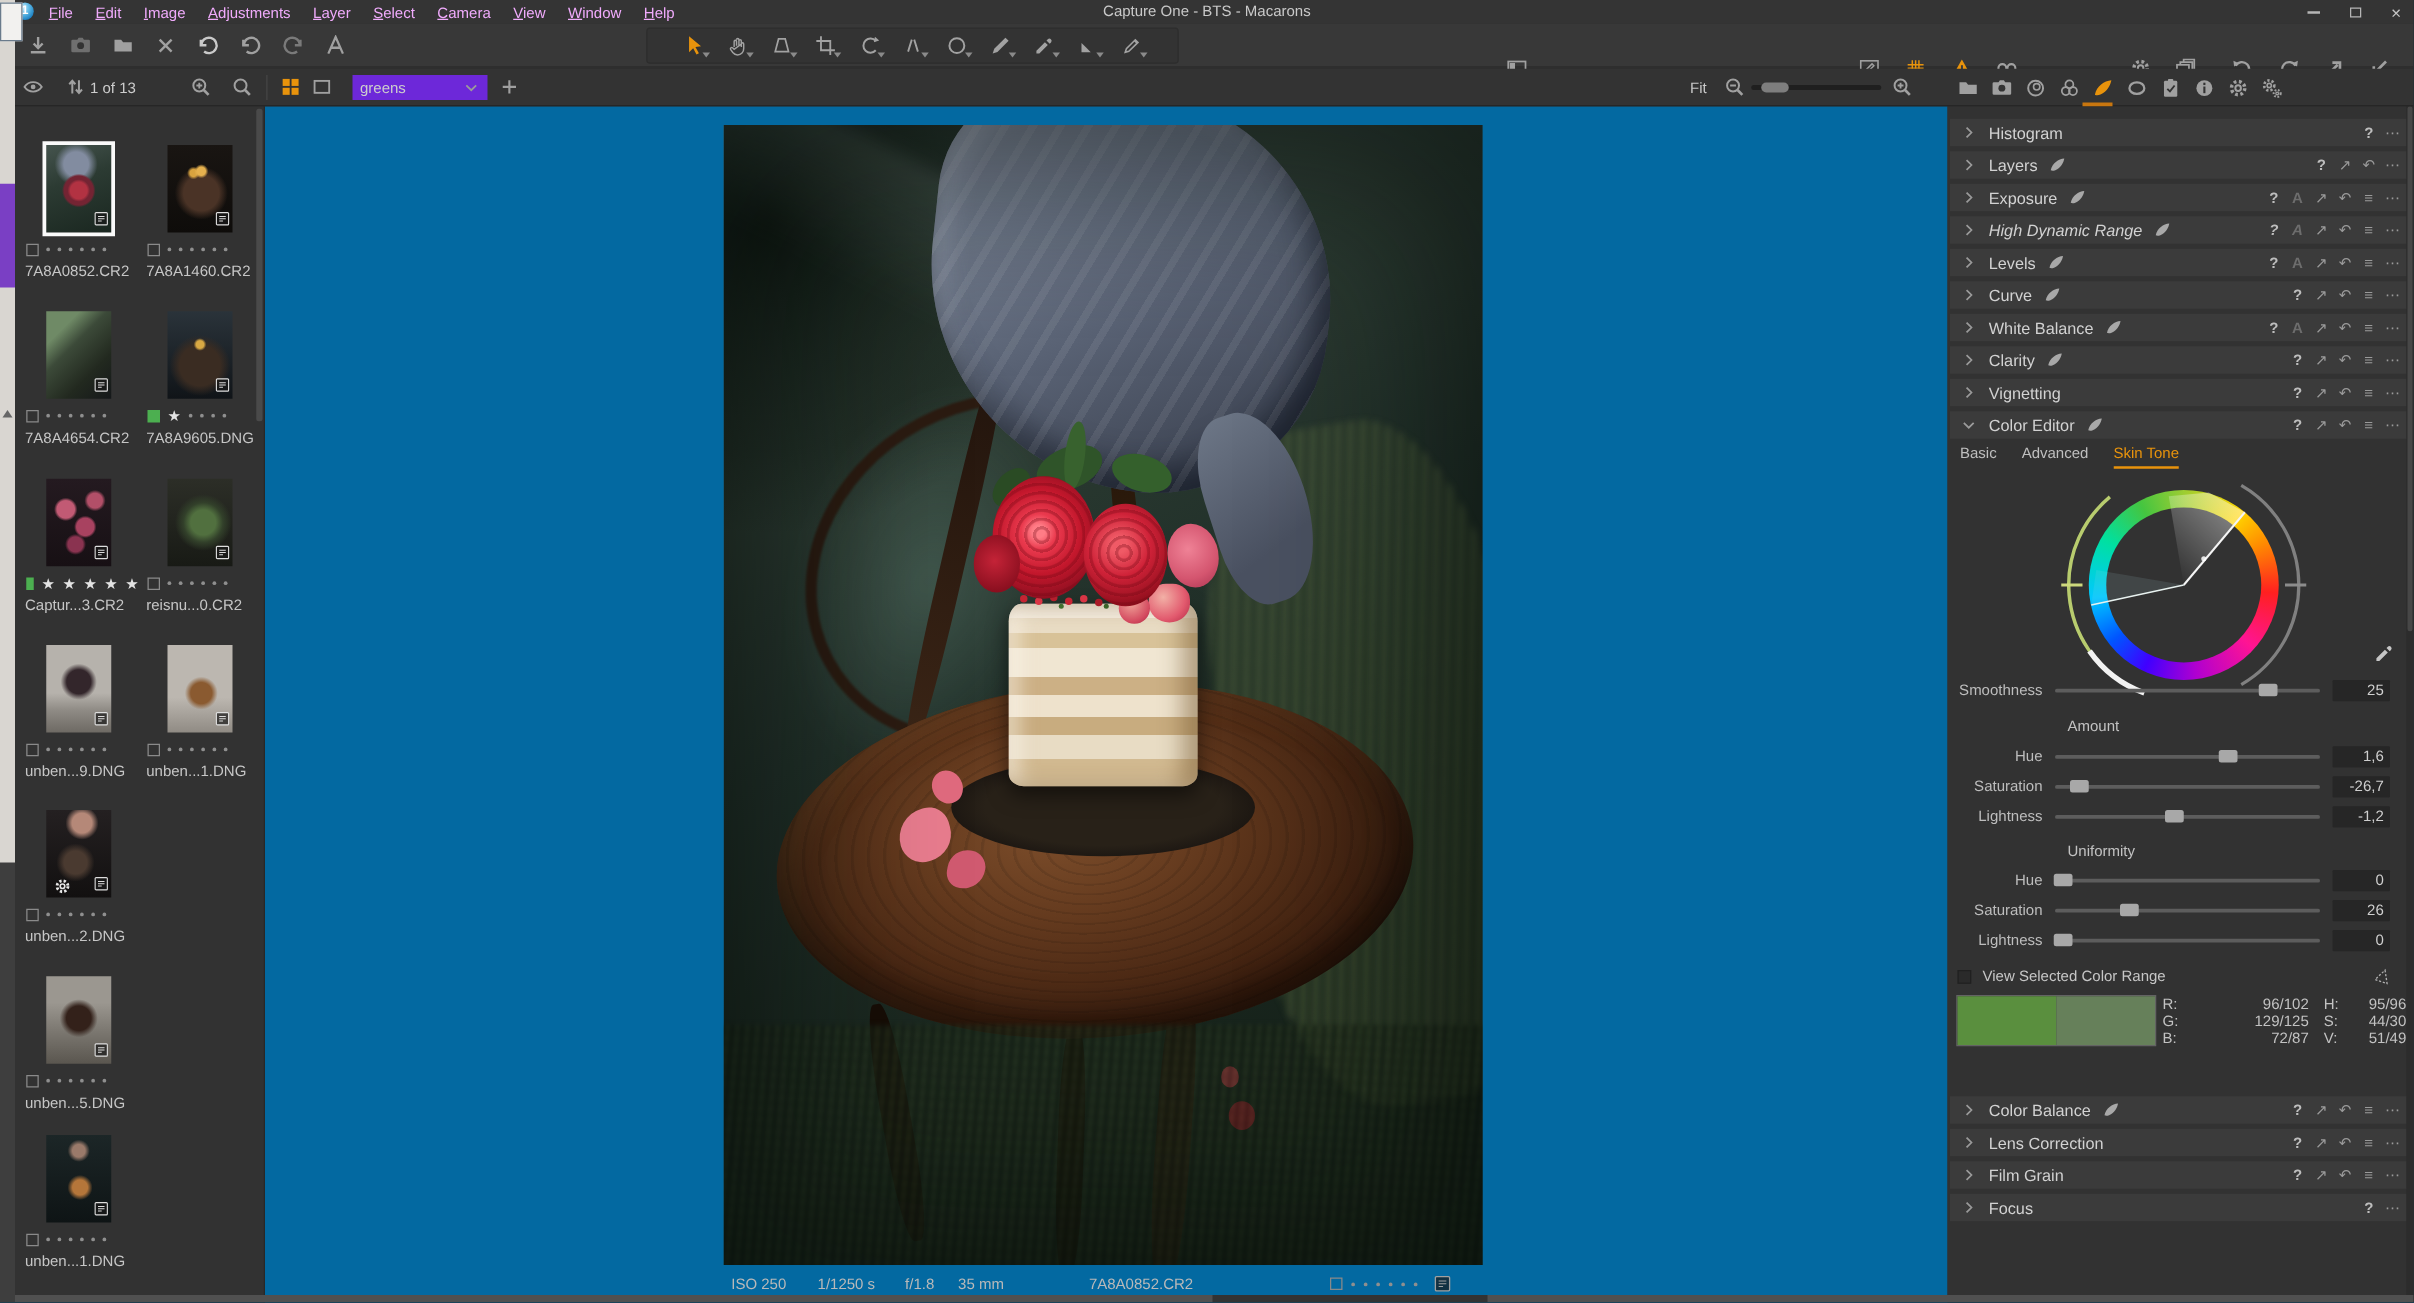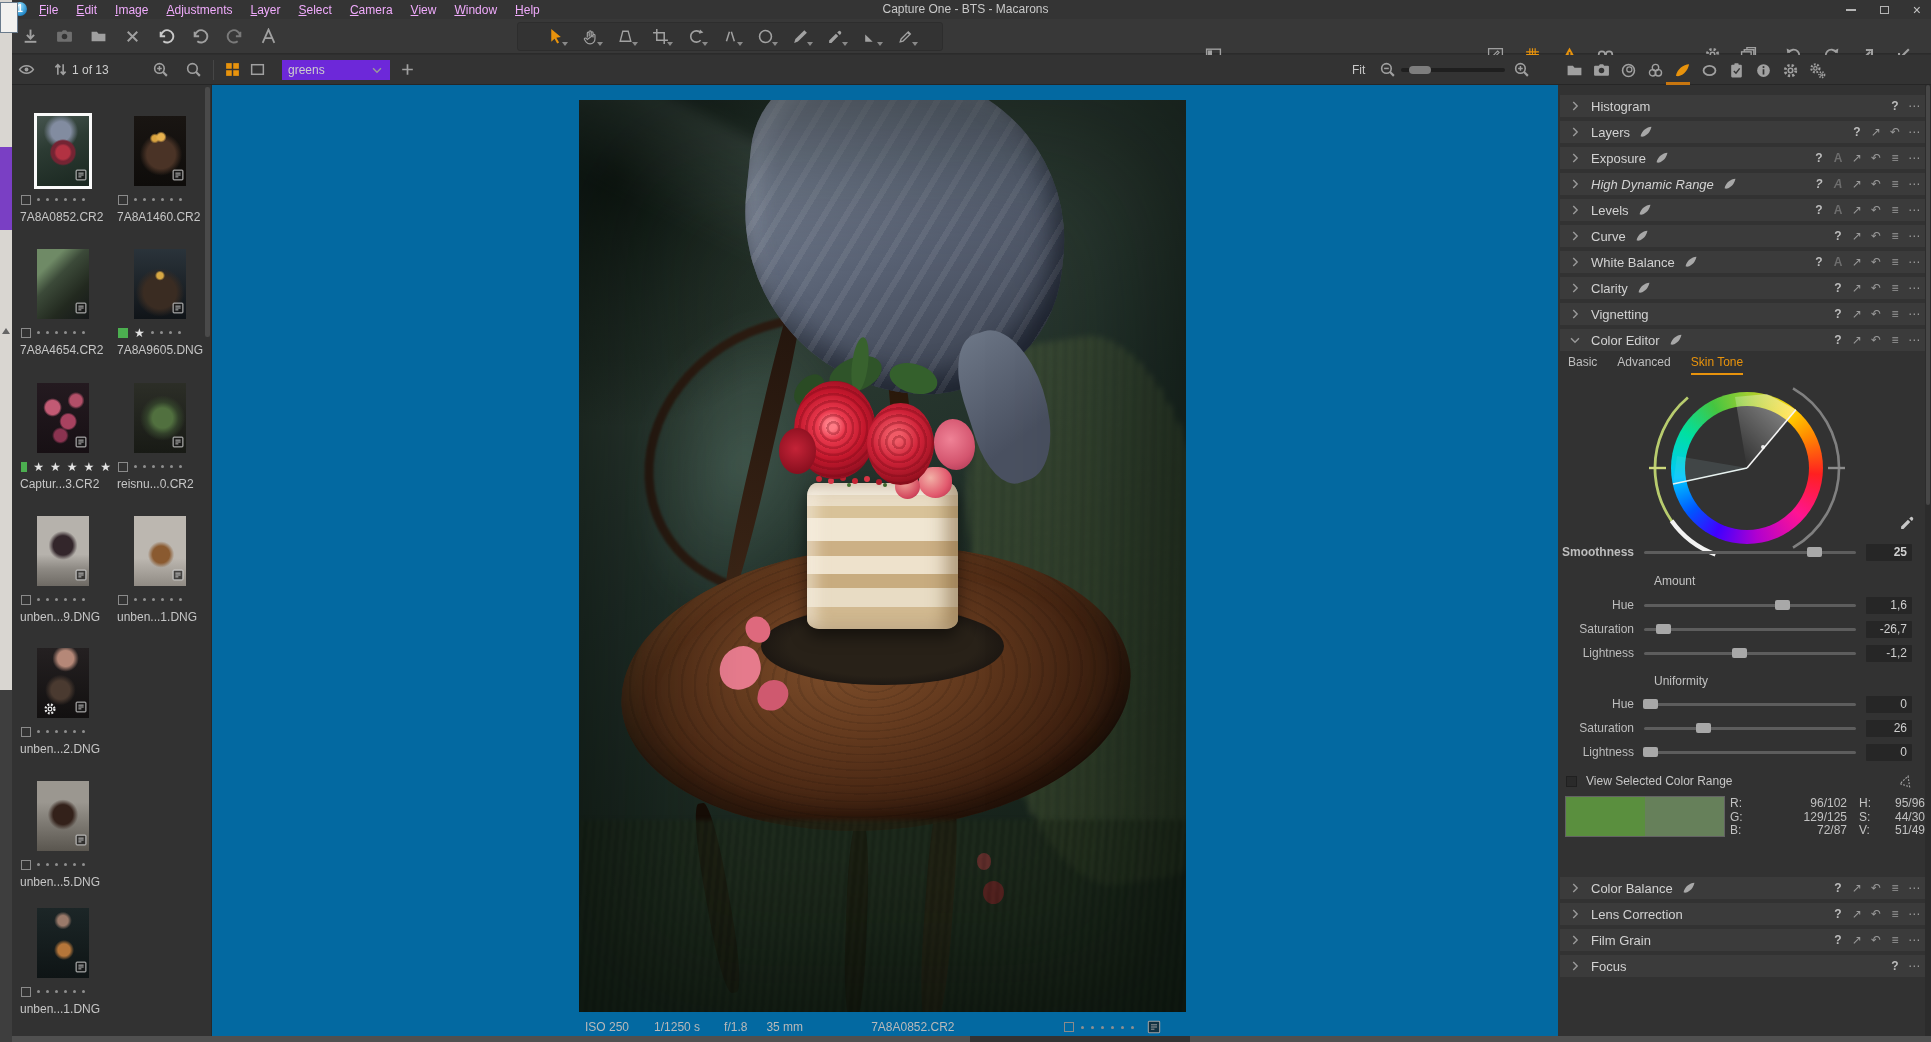--- a/index.html
+++ b/index.html
@@ -1214,21 +1214,21 @@
         <circle cx="116" cy="79" r="2" fill="#ffffff" opacity="0.85"></circle>
       </svg>
     </div>
     <span class="ce-picker">
         <svg class="ic">
           <use href="#i-dropper"></use>
         </svg>
       </span>
 
     <div id="ce-sliders">
-        <div class="sl-row" style="top: 459px; font-weight: bold;">
+        <div class="sl-row" style="top: 459px;">
           <span class="sl-label">Smoothness</span>
           <span class="sl-track">
             <span class="sl-handle" style="left:80%"></span>
           </span>
           <span class="sl-value">25</span>
         </div>
         <div class="sl-heading" style="top: 489px;">Amount</div>
         <div class="sl-row" style="top: 512px;">
           <span class="sl-label">Hue</span>
           <span class="sl-track">

